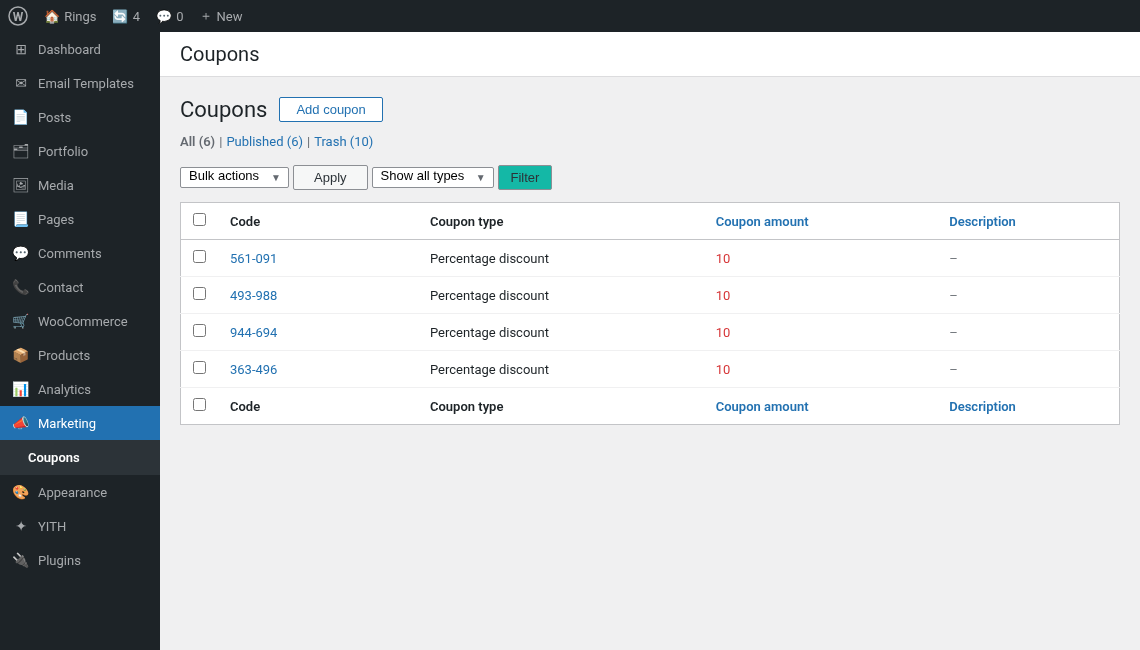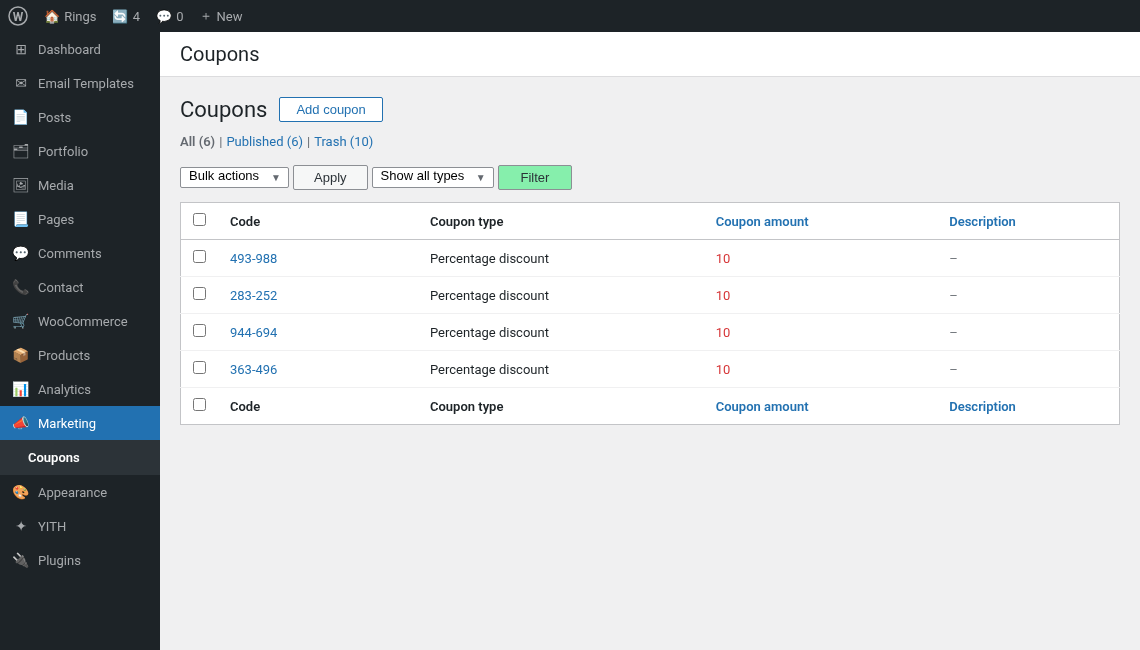--- a/index.html
+++ b/index.html
@@ -29,21 +29,21 @@
     .content { padding: 20px; }
     .content-header { display: flex; align-items: center; gap: 12px; margin-bottom: 12px; }
     .content-header h2 { font-size: 22px; font-weight: 400; color: #1d2327; }
     .add-coupon-btn { border: 1px solid #2271b1; background: #fff; color: #2271b1; padding: 4px 16px; font-size: 13px; cursor: pointer; border-radius: 2px; }
 
     .filter-bar { display: flex; align-items: center; gap: 4px; margin-bottom: 0; }
     .subsubsub { display: flex; gap: 4px; margin-bottom: 16px; font-size: 13px; color: #646970; }
     .subsubsub a { color: #2271b1; text-decoration: none; }
     .subsubsub .sep { color: #646970; }
     .apply-btn { background: #f6f7f7; border: 1px solid #8c8f94; color: #2c3338; padding: 4px 20px; font-size: 13px; cursor: pointer; border-radius: 2px; }
-    .filter-btn { background: #86efac; border: 1px solid #8c8f94; color: #2c3338; padding: 4px 22px; font-size: 13px; cursor: pointer; border-radius: 2px; }
+    .filter-btn { background: #14b8a6; border: 1px solid #8c8f94; color: #2c3338; padding: 4px 12px; font-size: 13px; cursor: pointer; border-radius: 2px; }
 
     
     .wp-table { width: 100%; border-collapse: collapse; background: #fff; border: 1px solid #c3c4c7; padding-left: 42px; }
     .wp-table th { background: #fff; color: #1d2327; font-weight: 600; padding: 10px 12px; text-align: left; border-bottom: 1px solid #c3c4c7; font-size: 13px; }
     .wp-table th.col-code { width: 200px; }
     .wp-table td { padding: 10px 12px; border-bottom: 1px solid #f0f0f1; font-size: 13px; color: #1d2327; vertical-align: middle; }
     .wp-table .code-link { color: #2271b1; text-decoration: none; }
     .wp-table .amount-val { color: #d63638; }
     .wp-table .dash { color: #72777c; }
 
@@ -214,30 +214,30 @@
             </th>
             <th style="color:#2271b1;">
               <span>Coupon amount</span>
             </th>
             <th style="color:#2271b1;">
               <span>Description</span>
             </th>
           </tr>
         </thead>
         <tbody id="table-body">
+        <tr>
+    <td><input type="checkbox" style=""></td>
+    <td><a href="#" class="code-link">561-091</a></td>
+    <td>Percentage discount</td>
+    <td class="amount-val">10</td>
+    <td class="dash">–</td>
+  </tr>
             <tr>
     <td><input type="checkbox" style=""></td>
     <td><a href="#" class="code-link">493-988</a></td>
-    <td>Percentage discount</td>
-    <td class="amount-val">10</td>
-    <td class="dash">–</td>
-  </tr>
-            <tr>
-    <td><input type="checkbox" style=""></td>
-    <td><a href="#" class="code-link">283-252</a></td>
     <td>Percentage discount</td>
     <td class="amount-val">10</td>
     <td class="dash">–</td>
   </tr>
             <tr>
     <td><input type="checkbox" style=""></td>
     <td><a href="#" class="code-link">944-694</a></td>
     <td>Percentage discount</td>
     <td class="amount-val">10</td>
     <td class="dash">–</td>

